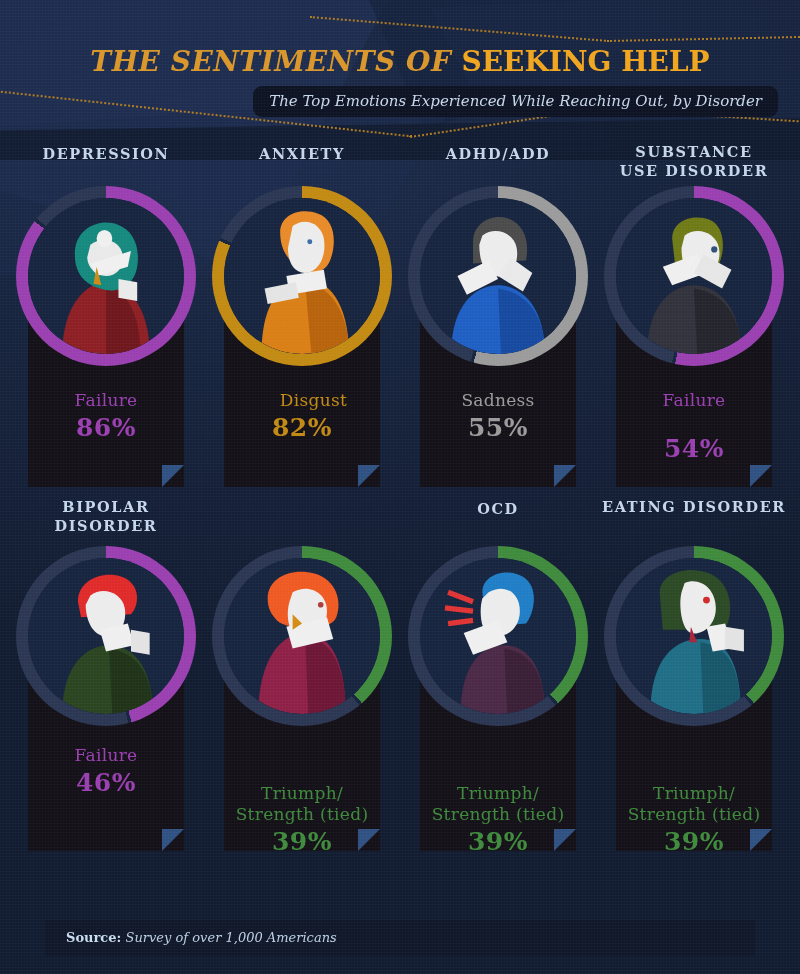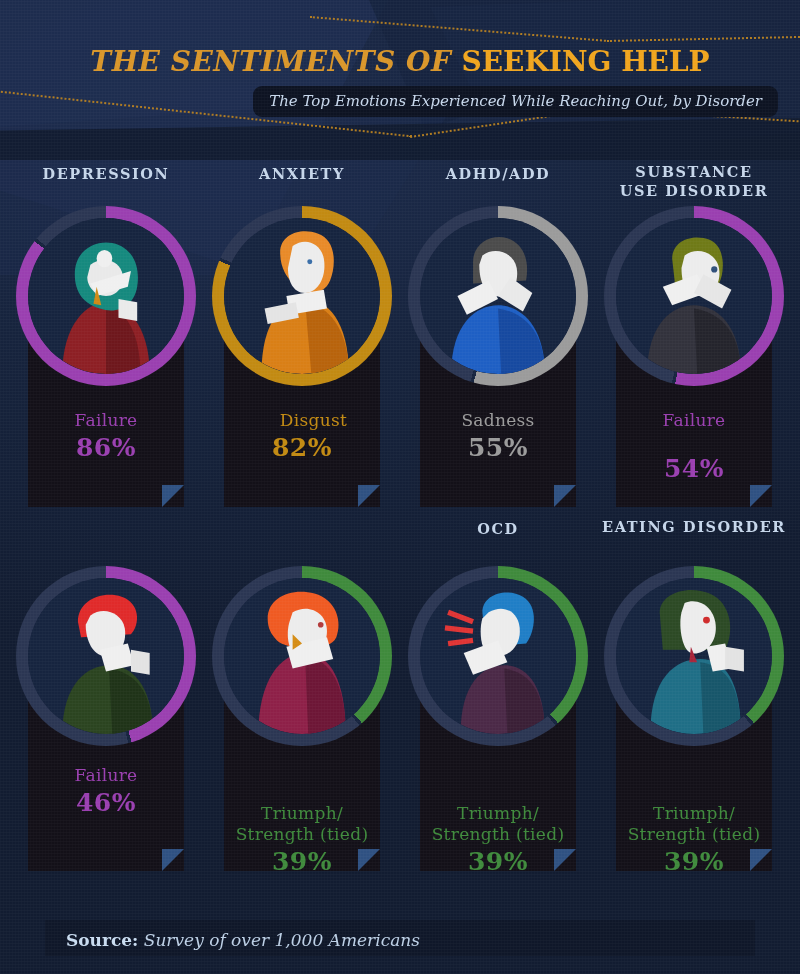--- a/index.html
+++ b/index.html
@@ -96,21 +96,21 @@
     padding:5px 16px 7px 16px;
   }
   .subtitle-pill span{
     font-family:"DejaVu Serif", serif;
     font-style:italic; font-weight:400;
     font-size:15px; color:#c8d8ec; white-space:nowrap;
   }
 
   
   .grid{
-    position:absolute; left:0; top:164px; width:800px;
+    position:absolute; left:0; top:144px; width:800px;
     z-index:5;
   }
   .row{ position:relative; width:800px; height:355px; }
   .row-2{ height:360px; }
 
   .card{
     position:absolute; top:0; width:200px; height:100%;
   }
   .card.c0{ left:6px;   }
   .card.c1{ left:202px; }
@@ -214,21 +214,21 @@
     z-index:6;
   }
   .footer-bar{
     position:absolute; left:45px; top:8px;
     width:710px; height:36px;
     background:#0f1729;
   }
   .footer-text{
     position:absolute; left:66px; top:18px;
     font-family:"DejaVu Serif", serif;
-    font-size:17px; color:#bdd0e6;
+    font-size:13px; color:#bdd0e6;
     font-style:italic;
   }
   .footer-text b{
     font-style:normal; font-weight:700; color:#c9dcf0;
   }
 
   
   .grain{
     position:absolute; inset:0; z-index:9; pointer-events:none;
     opacity:.05;
@@ -413,20 +413,21 @@
       </div>
 
       <div class="stat">
         <div class="emotion" style="color:#9a3fb0;">Failure</div>
         <div class="pct" style="color:#9a3fb0;margin-top:22px;">54%</div>
       </div>
         </div>
       </div>
       <div class="row row-2">
         <div class="card c0 two-line">
+      <div class="card-title">BIPOLAR<br>DISORDER</div>
 
       <div class="panel">
         <div class="fold"></div>
       </div>
 
       <div class="donut-wrap">
         <div class="ring-outer" style="background: conic-gradient(from 0deg,
                 #9a3fb0 0deg 163.4deg,
                 #17243f 163.4deg 165.6deg,
                 #2b3653 165.6deg 360deg);"></div>

